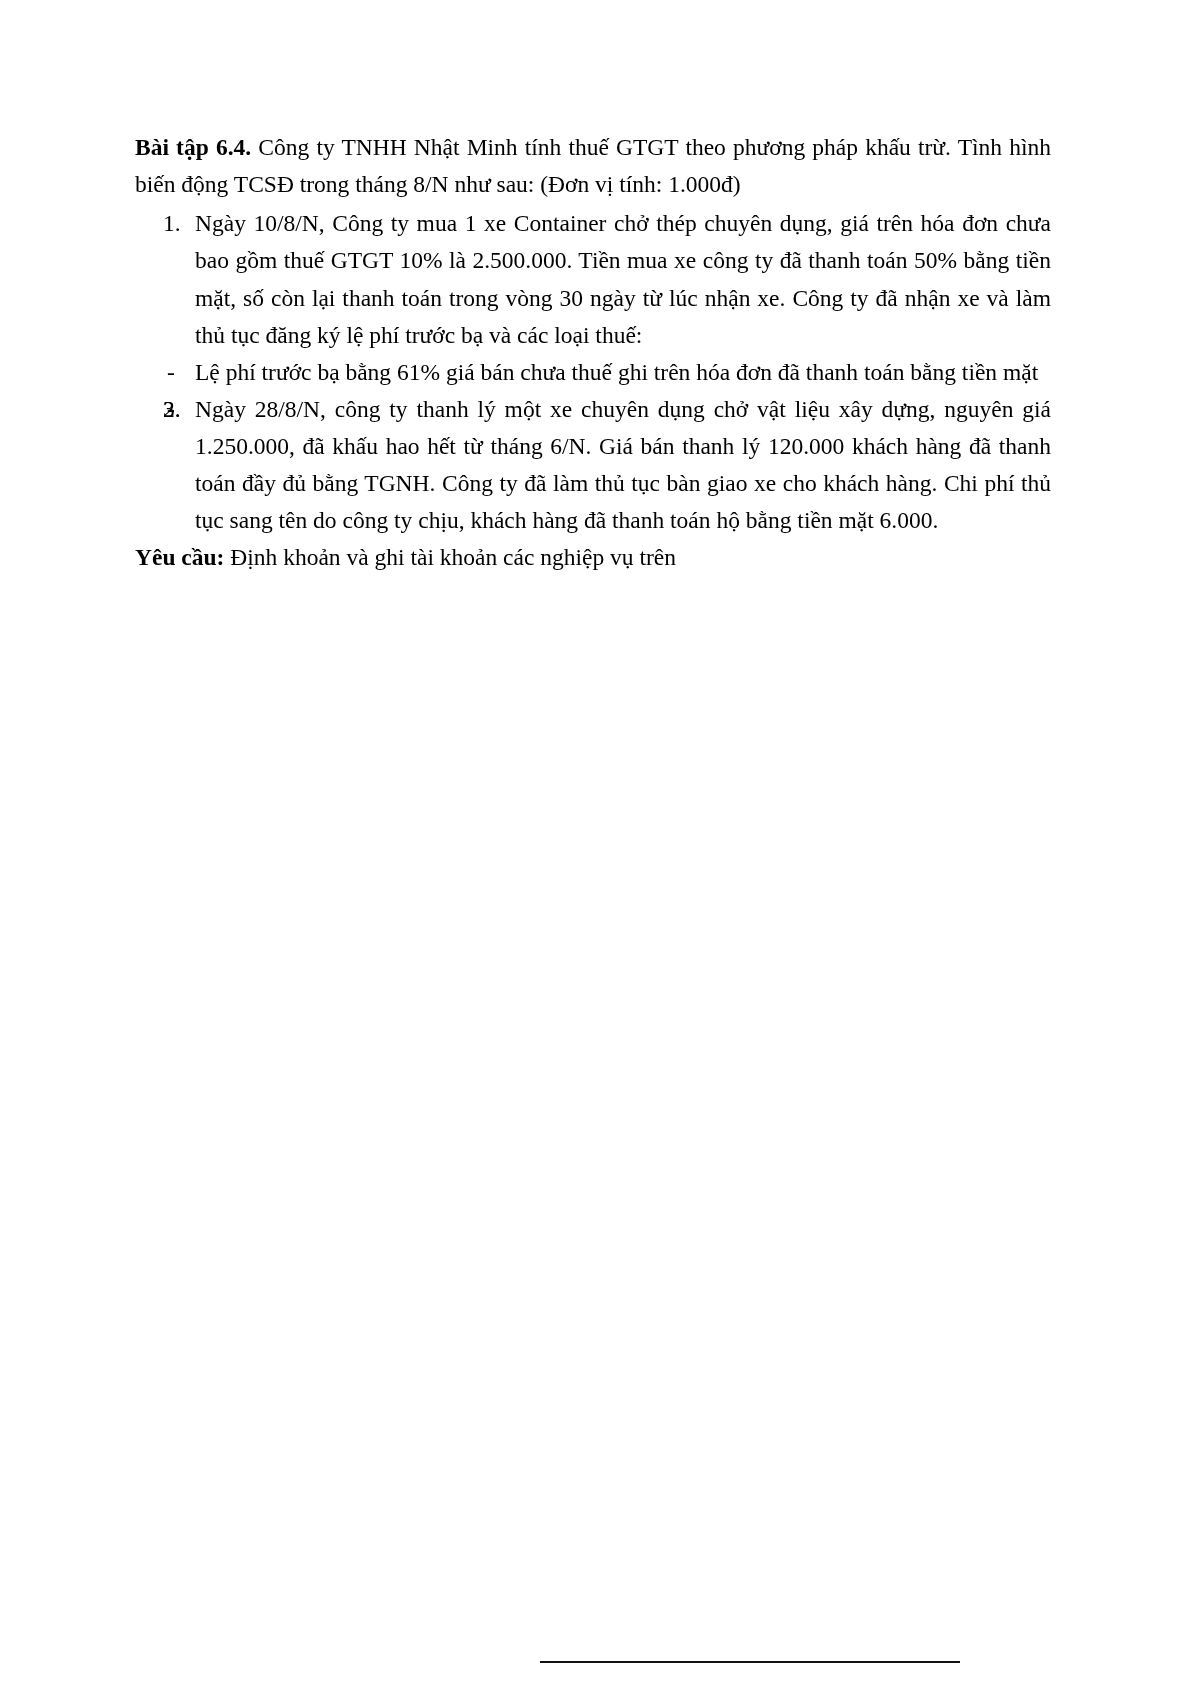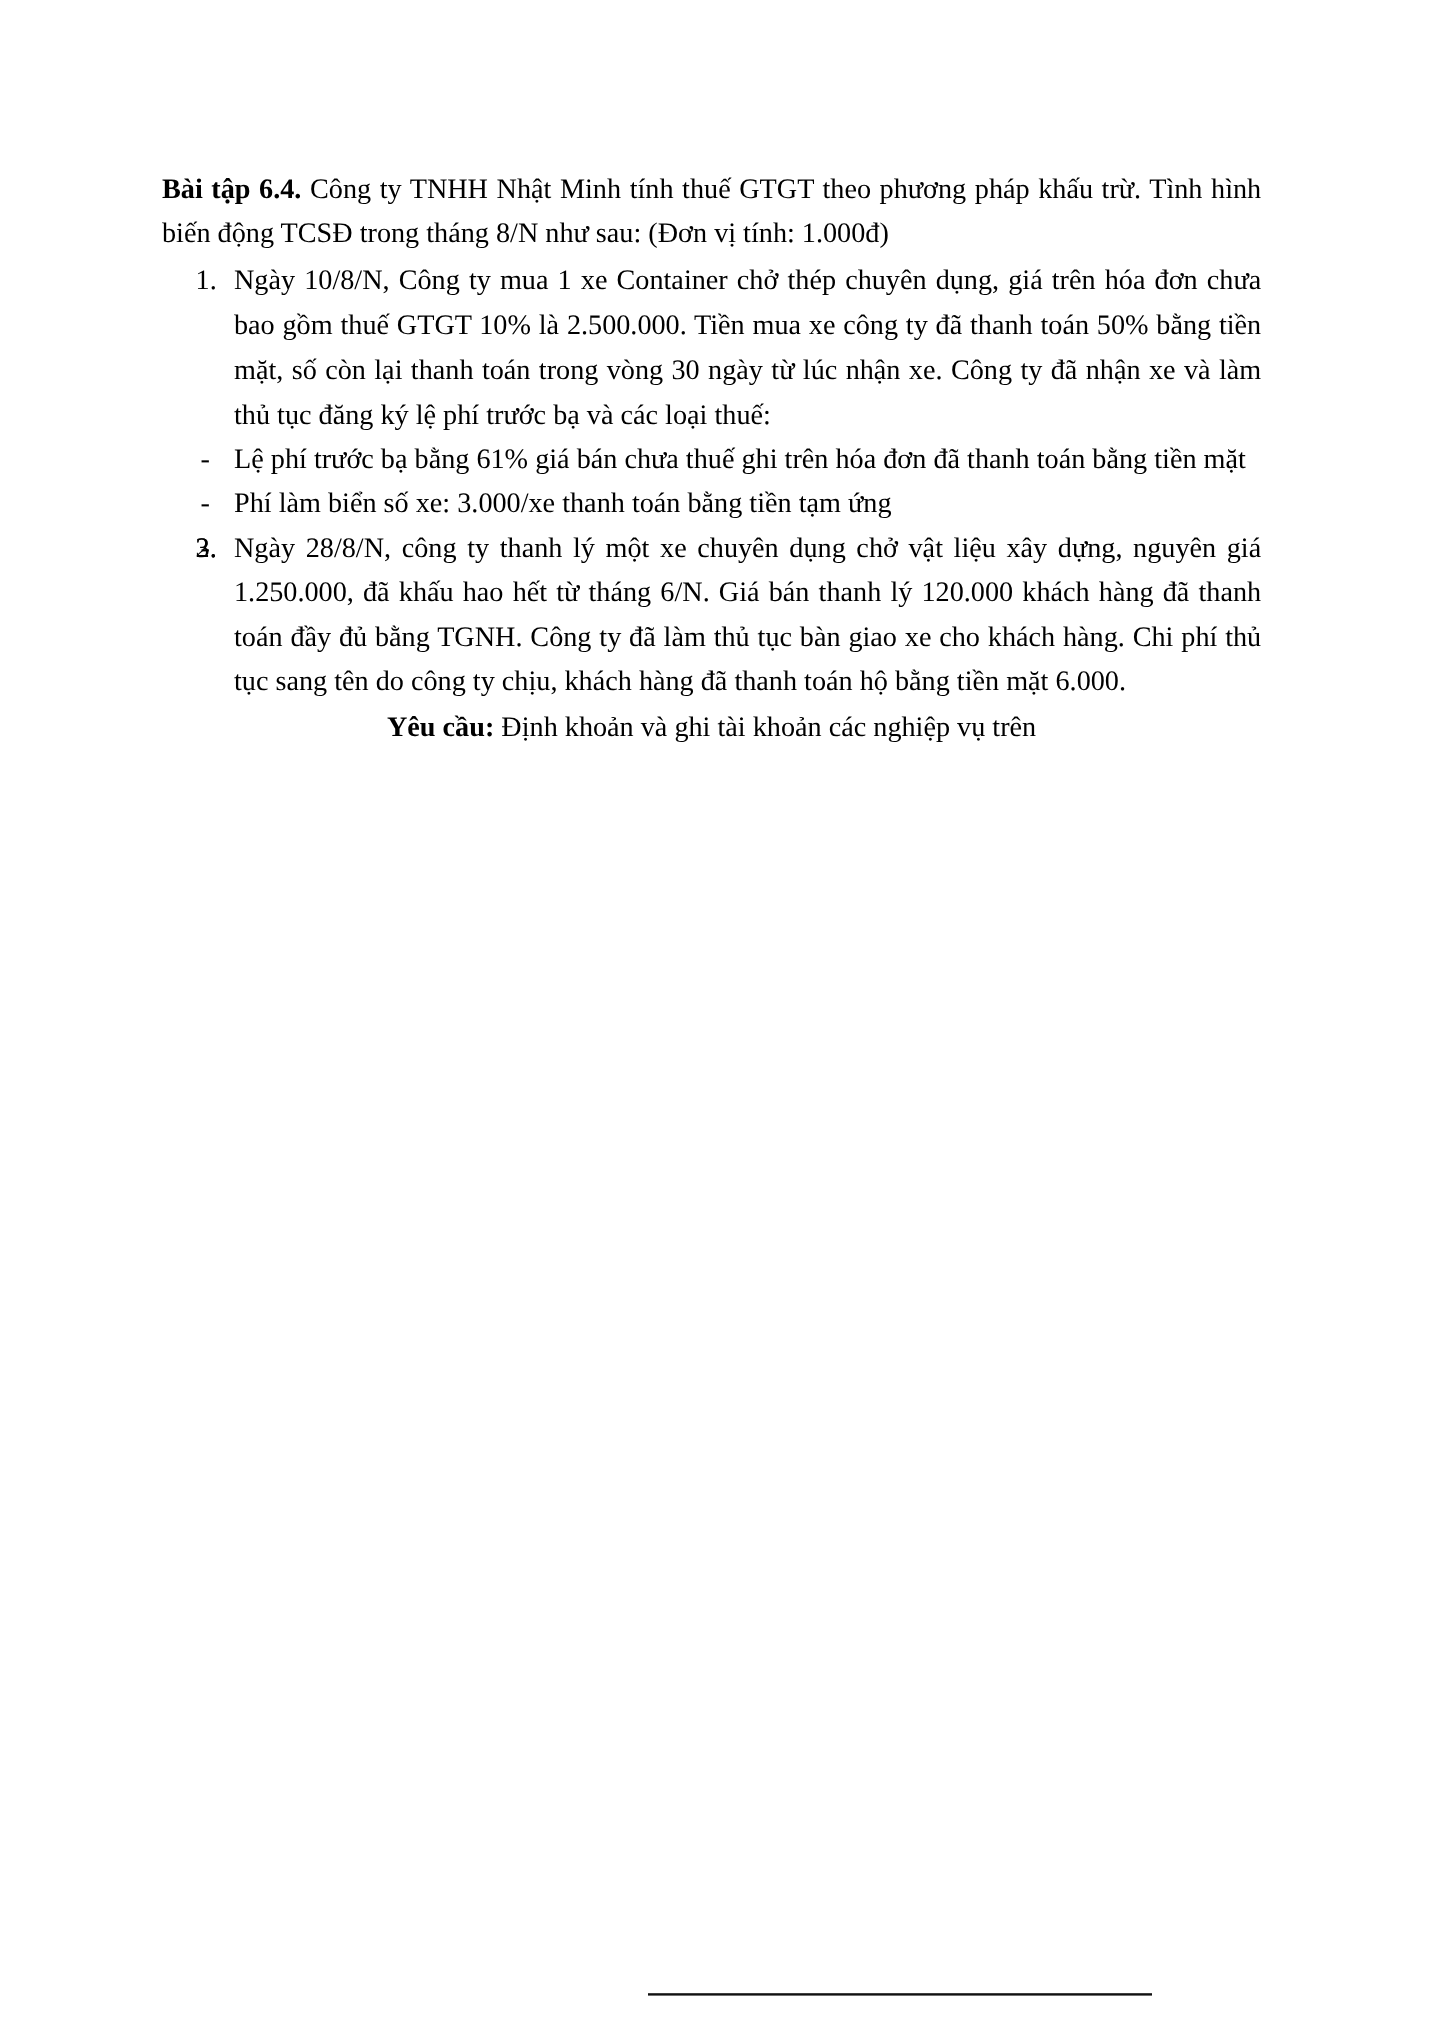--- a/index.html
+++ b/index.html
@@ -23,21 +23,21 @@
     height: 1685px;
     box-sizing: border-box;
     padding: 128px 140px 0 135px;
   }
   .doc-body {
     font-size: 23.5px;
     line-height: 1.58;
     text-align: justify;
   }
   .intro {
-    margin: 12px 0 2px 0;
+    margin: 1px 0 2px 0;
     text-indent: 0;
   }
   .intro .lead {
     font-weight: bold;
   }
   ol.num-list {
     list-style: none;
     margin: 0;
     padding: 0;
   }
@@ -65,21 +65,21 @@
     margin: 0;
     text-align: left;
   }
   ul.dash-list > li .marker {
     position: absolute;
     left: 32px;
     top: 0;
   }
   .requirement {
     margin-top: 0;
-    text-align: center;
+    text-align: left;
   }
   .requirement .req-label {
     font-weight: bold;
   }
   .footer-rule {
     position: absolute;
     left: 540px;
     bottom: 22px;
     width: 420px;
     height: 2px;
@@ -115,21 +115,20 @@
       </li>
     </ol>
 
     <ul class="dash-list">
       <li>
         <span class="marker">-</span>
         <span>Lệ phí trước bạ bằng 61% giá bán chưa thuế ghi trên hóa đơn đã thanh toán bằng tiền mặt</span>
       </li>
       <li>
         <span class="marker">-</span>
-        <span>Phí làm biển số xe: 3.000/xe thanh toán bằng tiền tạm ứng</span>
       </li>
       <li>
         <span class="marker">-</span>
       </li>
     </ul>
 
     <ol class="num-list">
       <li>
         <span class="marker">2.</span>
       </li>

